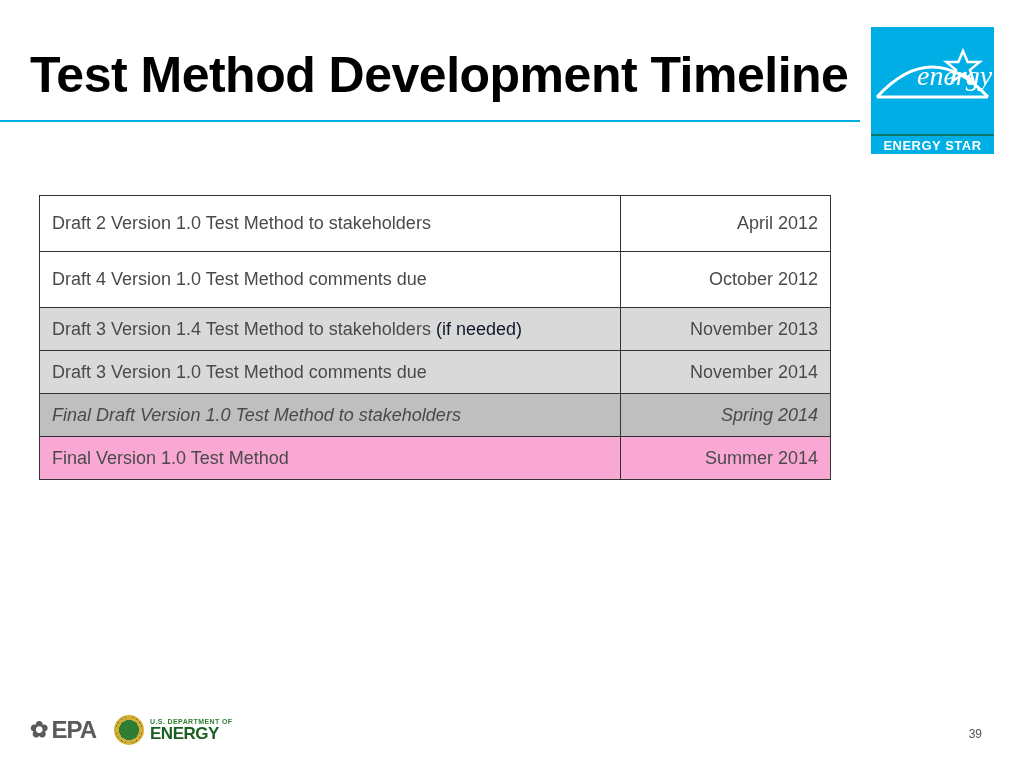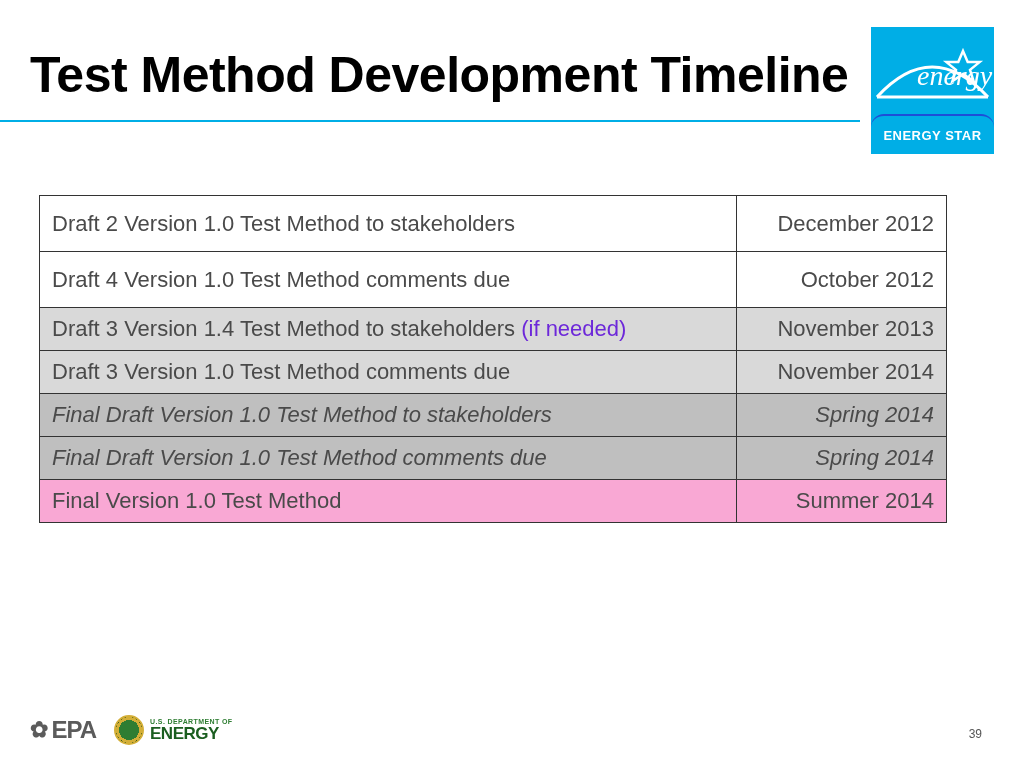--- a/index.html
+++ b/index.html
@@ -45,55 +45,54 @@
     background: #00aee6;
     display: flex;
     flex-direction: column;
   }
   .es-logo-graphic {
     flex: 1;
     position: relative;
     overflow: hidden;
   }
   .es-logo-bar {
-    height: 40px;
+    height: 20px;
     background: #00aee6;
-    border-top: 2px solid #1d4ed8;
+    border-top: 2px solid #0f766e;
     display: flex;
     align-items: center;
     justify-content: center;
     color: #fff;
     font-size: 13px;
     font-weight: 700;
     letter-spacing: 0.5px;
-    border-radius: 13px;
   }
 
   
   .timeline {
     position: absolute;
     left: 39px;
     top: 195px;
-    width: 908px;
+    width: 792px;
     border-collapse: collapse;
-    font-size: 22px;
+    font-size: 18px;
     color: #4a4a4a;
   }
   .timeline td {
     border: 1.5px solid #333;
     padding: 0 12px;
     vertical-align: middle;
   }
   .timeline td.col-label { text-align: left; }
   .timeline td.col-date  { text-align: right; width: 210px; }
   .row-white   td { background: #ffffff; height: 56px; }
   .row-light   td { background: #d9d9d9; height: 43px; }
   .row-med     td { background: #bfbfbf; height: 43px; font-style: italic; }
   .row-final   td { background: #f9a8d4; height: 43px; }
-  .highlight { color: #6d28d9; }
+  .highlight { color: #0f172a; }
 
   
   .footer-logos {
     position: absolute;
     left: 30px;
     bottom: 23px;
     display: flex;
     align-items: center;
     gap: 18px;
   }
@@ -148,40 +147,36 @@
       </g>
     </svg>
   </div>
   <div class="es-logo-bar">ENERGY STAR</div>
 </div>
 
 <table class="timeline">
   <tbody id="timeline-body">
       <tr class="row-white">
         <td class="col-label"><span>Draft 2 Version 1.0 Test Method to stakeholders</span></td>
-        <td class="col-date">December 2012</td>
+        <td class="col-date">April 2012</td>
       </tr>
       <tr class="row-white">
         <td class="col-label"><span>Draft 4 Version 1.0 Test Method comments due</span></td>
         <td class="col-date">October 2012</td>
       </tr>
       <tr class="row-light">
         <td class="col-label"><span>Draft 3 Version 1.4 Test Method to stakeholders </span><span class="highlight">(if needed)</span></td>
         <td class="col-date">November 2013</td>
       </tr>
       <tr class="row-light">
         <td class="col-label"><span>Draft 3 Version 1.0 Test Method comments due</span></td>
         <td class="col-date">November 2014</td>
       </tr>
       <tr class="row-med">
         <td class="col-label"><span>Final Draft Version 1.0 Test Method to stakeholders</span></td>
-        <td class="col-date">Spring 2014</td>
-      </tr>
-      <tr class="row-med">
-        <td class="col-label"><span>Final Draft Version 1.0 Test Method comments due</span></td>
         <td class="col-date">Spring 2014</td>
       </tr>
       <tr class="row-final">
         <td class="col-label"><span>Final Version 1.0 Test Method</span></td>
         <td class="col-date">Summer 2014</td>
       </tr>
     </tbody>
 </table>
 
 <div class="footer-logos">

